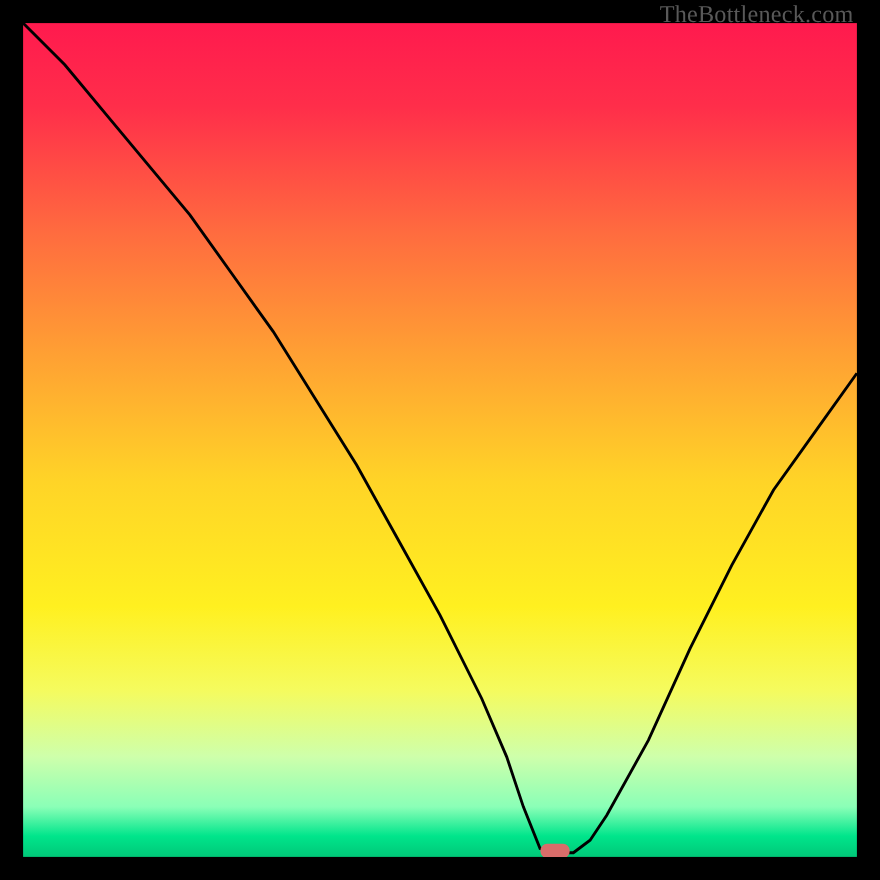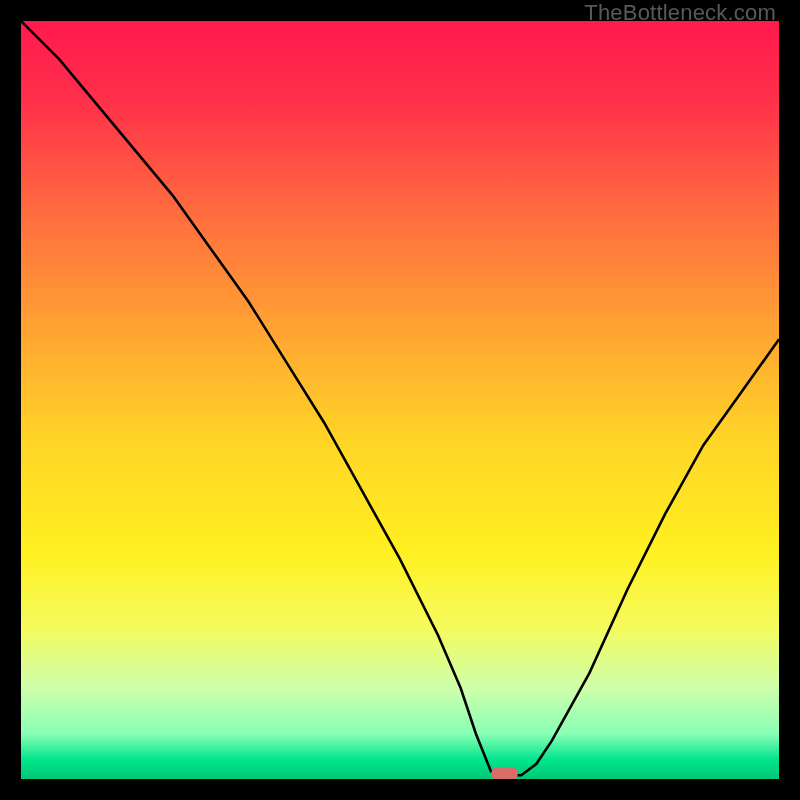--- a/index.html
+++ b/index.html
@@ -22,21 +22,21 @@
     position: absolute;
     left: 21px;
     top: 21px;
     width: 758px;
     height: 758px;
   }
   .watermark {
     position: absolute;
     top: 0;
     right: 24px;
-    font-family: Liberation Sans, sans-serif;
+    font-family: Liberation Serif, serif;
     font-size: 22px;
     font-weight: 500;
     color: #595959;
     letter-spacing: 0.2px;
   }
 </style>
 </head>
 <body>
 
 <div class="frame">

